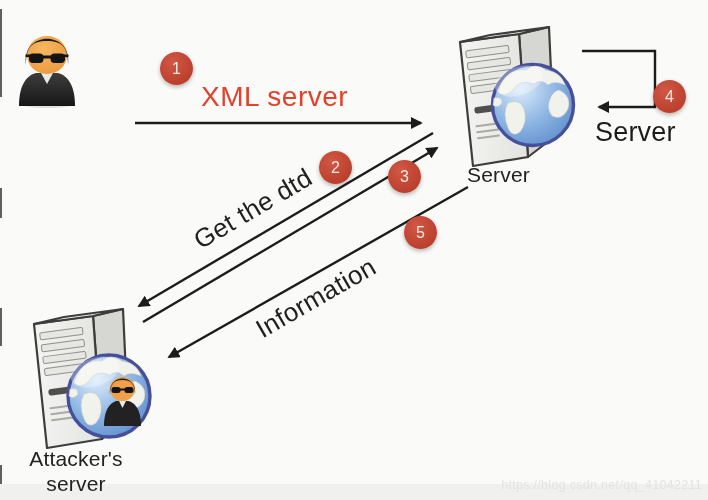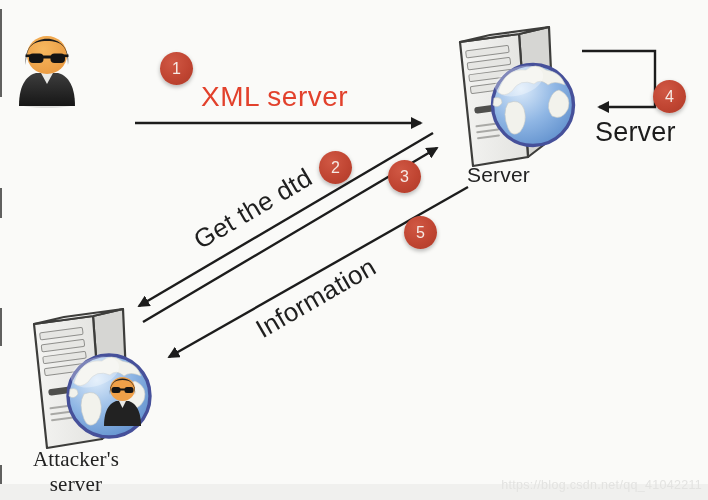--- a/index.html
+++ b/index.html
@@ -189,21 +189,21 @@
           <path d="M85,95 C82,73 113,73 110,95 C110,84 106,80 97.5,80 C89,80 85,84 85,95 Z" fill="#1d1d1d"></path>
           <g fill="#141414">
             <rect x="86.5" y="87" width="9" height="6" rx="2.5"></rect>
             <rect x="99.5" y="87" width="9" height="6" rx="2.5"></rect>
             <rect x="94.5" y="88.5" width="6" height="2"></rect>
           </g>
         </g>
       </g>
     </svg>
   </div>
-  <div class="abs actor-label" style="left:20px;top:447px;width:112px;line-height:1.18;font-family:Liberation Serif, serif;">
+  <div class="abs actor-label" style="left:20px;top:447px;width:112px;line-height:1.18;">
     <div>Attacker's</div>
     <div>server</div>
   </div>
 
   <div class="abs xml-label" style="left:201px;top:81px;">XML server</div>
   <div class="abs flow-label rotated" style="left:253px;top:209px;transform:translate(-50%,-50%) rotate(-30.5deg);">Get the dtd</div>
   <div class="abs flow-label rotated" style="left:316px;top:298px;">Information</div>
   <div class="abs parsing-label" style="left:595px;top:117px;">Server</div>
 
   <div class="abs badge" style="left:160px;top:52px;">1</div>

